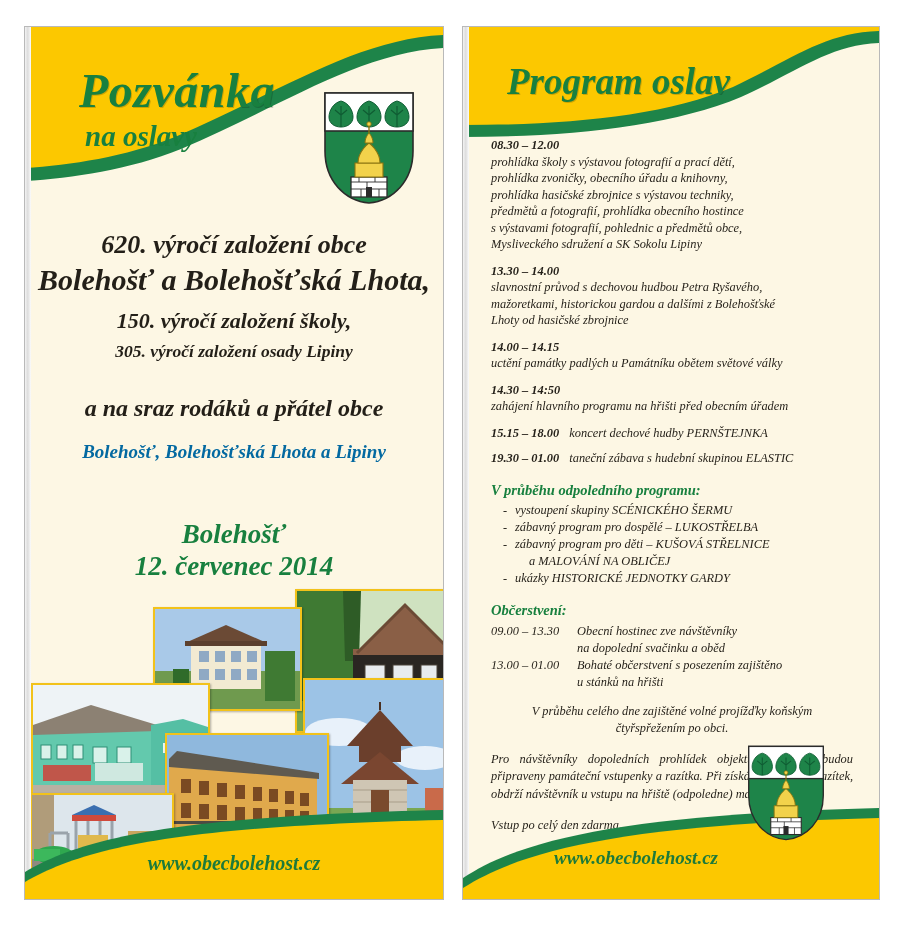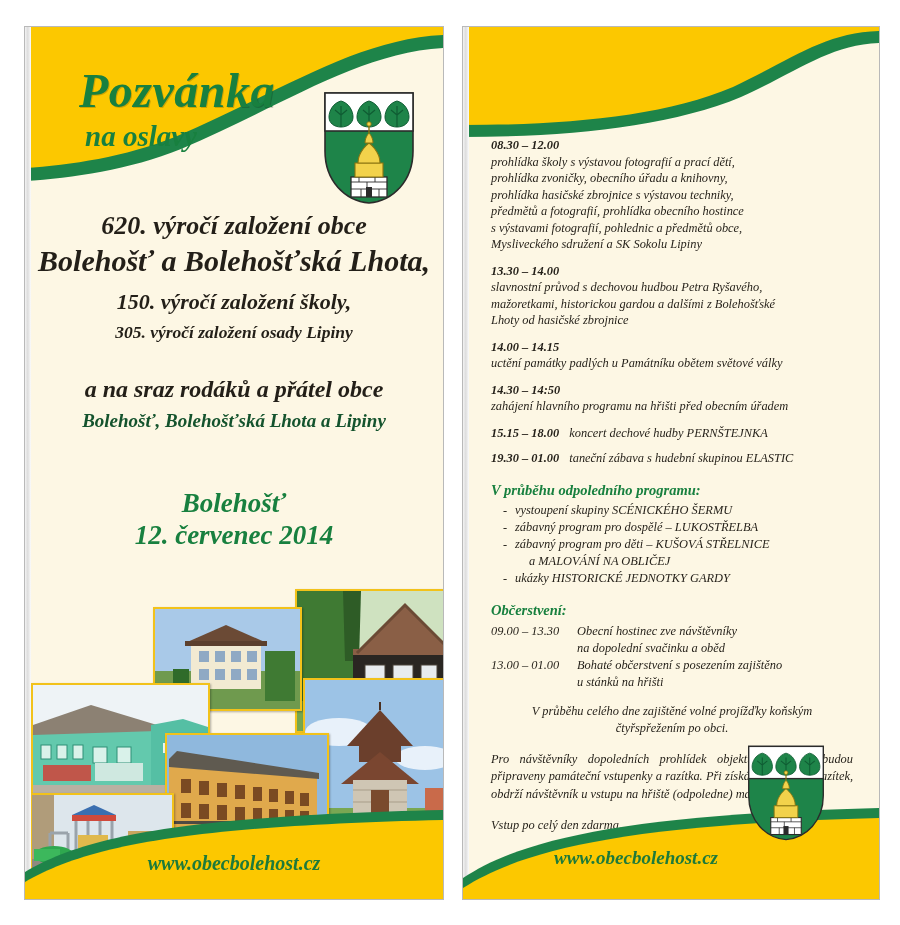--- a/index.html
+++ b/index.html
@@ -38,26 +38,26 @@
     position:absolute;left:60px;top:95px;z-index:5;
     font-style:italic;font-weight:bold;font-size:29px;color:#18803f;
     line-height:1;
   }
 
   .crest-top{position:absolute;left:296px;top:62px;width:96px;height:118px;z-index:6;}
   .crest-top svg,.crest-bot svg{display:block;width:100%;height:100%;}
 
   
   .left-body{position:absolute;left:0;top:160px;width:100%;z-index:4;text-align:center;}
-  .l1{font-style:italic;font-weight:bold;font-size:26px;color:#231f18;margin:22px 0 0;line-height:1.28;}
+  .l1{font-style:italic;font-weight:bold;font-size:26px;color:#231f18;margin:41px 0 0;line-height:1.28;}
   .l2{font-style:italic;font-weight:bold;font-size:30px;color:#231f18;line-height:1.28;}
   .l3{font-style:italic;font-weight:bold;font-size:22px;color:#231f18;margin-top:7px;line-height:1.3;}
   .l4{font-style:italic;font-weight:bold;font-size:17.5px;color:#231f18;margin-top:5px;line-height:1.3;}
   .l5{font-style:italic;font-weight:bold;font-size:24px;color:#231f18;margin-top:30px;line-height:1.3;}
-  .l6{font-style:italic;font-weight:bold;font-size:19px;color:#14532d;margin-top:4px;line-height:1.3;}
+  .l6{font-style:italic;font-weight:bold;font-size:19px;color:#0369a1;margin-top:16px;line-height:1.3;}
   .l7{font-style:italic;font-weight:bold;font-size:27px;color:#18803f;margin-top:54px;line-height:1.18;}
   .l8{font-style:italic;font-weight:bold;font-size:27px;color:#18803f;line-height:1.18;}
 
   
   .collage{position:absolute;left:0;top:556px;width:418px;height:290px;z-index:2;}
   .ph{position:absolute;border:2px solid #f2c21a;box-shadow:1px 1px 2px rgba(0,0,0,.3);overflow:hidden;}
   .ph .sky{position:absolute;left:0;top:0;width:100%;height:100%;}
 
   .ph1{left:128px;top:24px;width:145px;height:100px;z-index:3;}
   .ph2{left:270px;top:6px;width:190px;height:140px;z-index:2;}
@@ -331,20 +331,21 @@
   <div class="panel panel-right">
 
     <div class="edge-strip"></div>
 
     <div class="hdr-right">
       <svg viewBox="0 0 416 122" preserveAspectRatio="none" aria-hidden="true">
         <path d="M0,0 L416,0 L416,6 C360,8 330,34 270,62 C200,92 100,100 0,100 Z" fill="#FCC800"></path>
         <path d="M416,4 C360,6 330,32 270,60 C200,90 100,98 0,98 L0,110 C104,110 206,100 278,70 C336,44 366,18 416,16 Z" fill="#1E8449"></path>
       </svg>
     </div>
+    <div class="title-program">Program oslav</div>
 
     <div class="right-body">
 
       <div class="blk">
         <span class="tm">08.30 – 12.00</span>
         <span class="ds">prohlídka školy s výstavou fotografií  a prací dětí,</span>
         <span class="ds">prohlídka zvoničky, obecního úřadu a knihovny,</span>
         <span class="ds">prohlídka hasičské zbrojnice s výstavou techniky,</span>
         <span class="ds">předmětů a fotografií, prohlídka obecního hostince</span>
         <span class="ds">s výstavami fotografií, pohlednic a předmětů obce,</span>

